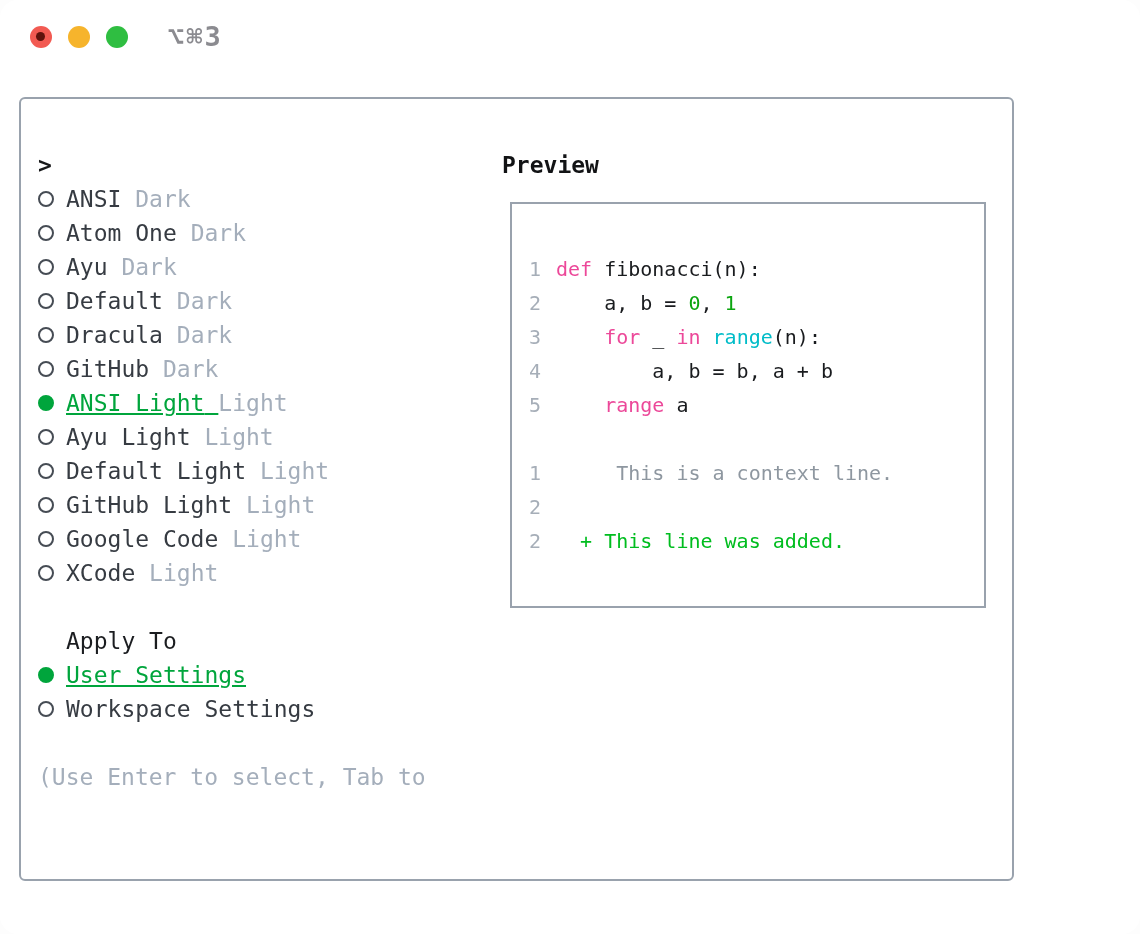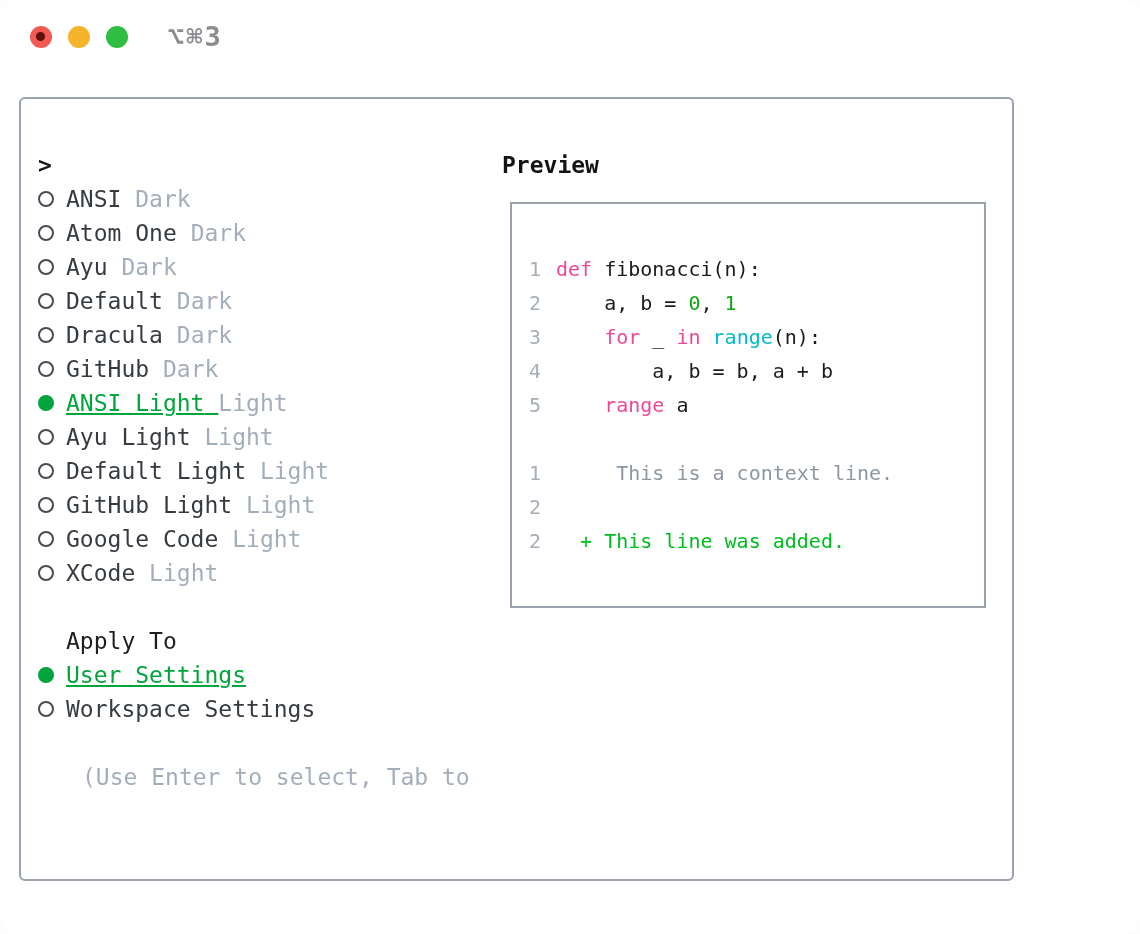--- a/index.html
+++ b/index.html
@@ -21,21 +21,21 @@
   .spacer{height:34px;}
   .marker{display:inline-flex;width:28px;align-items:center;flex:0 0 28px;}
   .caret{font-weight:bold;color:#17181a;}
   .radio{width:12px;height:12px;border:2px solid #464c54;border-radius:50%;box-sizing:content-box;}
   .radio.sel{background:#00a53c;border-color:#00a53c;}
   .hdr{font-weight:bold;color:#121315;}
   .subhdr{color:#1b1d20;}
   .itemname{color:#363b42;}
   .variant{color:#a4aebb;}
   .sel-text{color:#00a53c;text-decoration:underline;}
-  .footer{color:#a4aebb;margin-left:44px;}
+  .footer{color:#a4aebb;}
   
   .preview-label{position:absolute;left:502px;top:148px;height:34px;display:flex;align-items:center;font-size:23px;font-weight:bold;color:#121315;}
   .previewbox{position:absolute;left:510px;top:202px;width:476px;height:406px;border:2px solid #99a2ad;box-sizing:border-box;background:#fff;
               padding-top:48px;padding-left:16px;overflow:hidden;}
   .codes{font-size:20px;line-height:34px;}
   .crow{height:34px;display:flex;align-items:center;white-space:pre;}
   .lnum{display:inline-block;width:13px;text-align:right;color:#a6aeb8;margin-right:15px;flex:0 0 13px;}
   .tok-plain{color:#191b1e;}
   .tok-kw{color:#ec4899;}
   .tok-fn{color:#00bcc8;}

